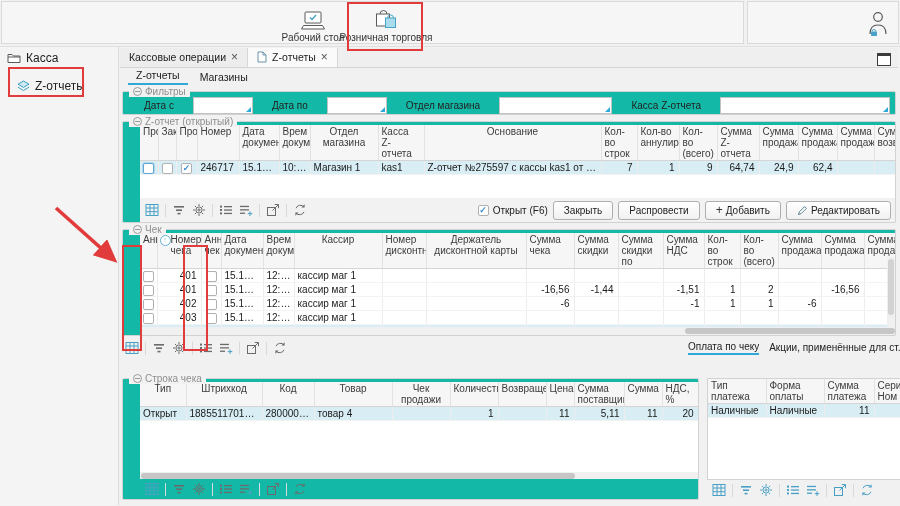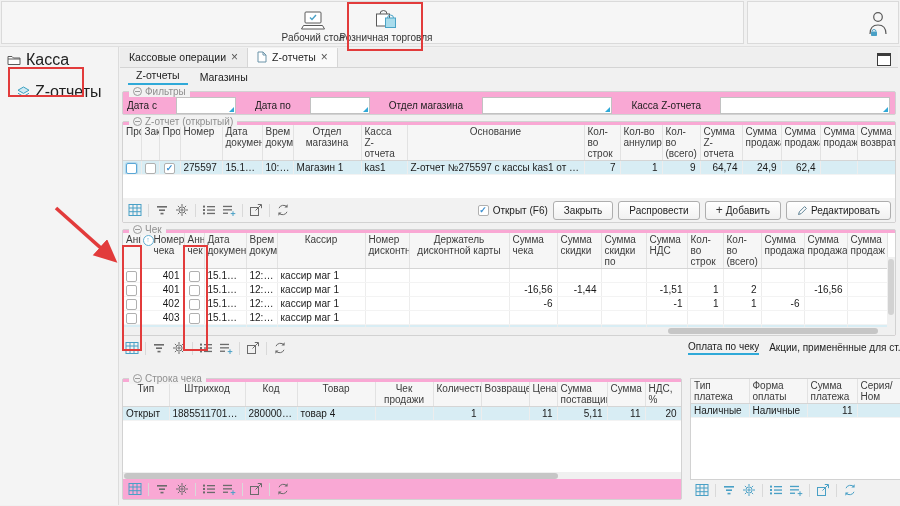--- a/index.html
+++ b/index.html
@@ -10,35 +10,35 @@
   .topbar{position:absolute;left:0;top:0;width:900px;height:46px;background:#f1f1f1;border-bottom:1px solid #e0e0e0;}
   .tp{position:absolute;top:1px;height:41px;background:#f6f6f6;border:1px solid #dadada;}
   .tp-left{left:1px;width:741px;}
   .tp-right{left:747px;width:150px;}
   .topbtn{position:absolute;top:2px;height:39px;display:flex;flex-direction:column;align-items:center;
           justify-content:flex-end;gap:1px;font-size:10px;color:#333;cursor:default;}
   .topbtn .lbl{white-space:nowrap;}
   .userbtn{position:absolute;right:9px;top:8px;}
   
   .sidebar{position:absolute;left:0;top:47px;width:118px;bottom:1px;background:#f4f4f4;border-right:1px solid #dcdcdc;}
-  .side-item{display:flex;align-items:center;gap:5px;font-size:16px;color:#222;padding:4px 0 4px 7px;}
+  .side-item{display:flex;align-items:center;gap:5px;font-size:12px;color:#222;padding:4px 0 4px 7px;}
   .side-item.child{padding-left:17px;margin-top:6px;}
   
   .main{position:absolute;left:120px;top:48px;right:2px;bottom:2px;display:flex;flex-direction:column;}
   .tabbar{height:22px;display:flex;align-items:stretch;background:#efefef;border-bottom:1px solid #d4d4d4;position:relative;}
   .tab{display:flex;align-items:center;gap:5px;padding:0 9px;font-size:10.5px;background:#ededed;
        border-right:1px solid #d6d6d6;color:#222;}
   .tab.active{background:#fafafa;}
   .tab .x{font-size:12px;color:#555;line-height:10px;}
   .winicon{position:absolute;right:7px;top:5px;width:12px;height:9px;border:1px solid #3c3c3c;border-top:3px solid #3c3c3c;background:#fff;}
   .subtabs{height:18px;display:flex;align-items:flex-end;gap:4px;padding-left:8px;background:#f1f1f1;}
   .subtab{padding:1px 8px 2px;font-size:10.5px;color:#222;}
   .subtab.active{border-bottom:2px solid #2fa9d8;}
   
-  .group{position:relative;border:1px solid #d2d2d2;border-radius:2px;background:#f9a8d4;margin:0 2px;}
+  .group{position:relative;border:1px solid #d2d2d2;border-radius:2px;background:#14b8a6;margin:0 2px;padding-left:17px;}
   .glabel{position:absolute;top:-6px;left:6px;background:#f2f2f2;padding:0 4px;color:#8f8f8f;font-size:10px;
           display:flex;align-items:center;gap:3px;z-index:2;}
   .coll{width:9px;height:9px;border:1px solid #9a9a9a;border-radius:50%;box-sizing:border-box;
         background:linear-gradient(#9a9a9a,#9a9a9a) center/5px 1px no-repeat;}
   .g-filters{margin-top:6px;height:24px;}
   .frow{display:flex;align-items:center;gap:19px;padding:5px 5px 0 4px;}
   .flabel{white-space:nowrap;color:#222;}
   .finput{position:relative;height:15px;background:#fff;border:1px solid #c2c2c2;}
   .finput::after{content:"";position:absolute;right:1px;bottom:1px;border-left:5px solid transparent;border-bottom:5px solid #2fa9d8;}
   .w58{width:58px;} .grow{flex:1;} .w168{width:168px;}
@@ -344,21 +344,21 @@
                   <span class="thl">Сумма
 возврата</span>
                 </th>
               </tr>
             </thead>
             <tbody>
               <tr class="sel">
                 <td class="tc"><span class="cb focus"></span></td>
                 <td class="tc"><span class="cb"></span></td>
                 <td class="tc"><span class="cb checked">✓</span></td>
-                <td>275597</td>
+                <td>246717</td>
                 <td>15.10.24</td>
                 <td>10:16</td>
                 <td>Магазин 1</td>
                 <td>kas1</td>
                 <td>Z-отчет №275597 с кассы kas1 от 2024-10...</td>
                 <td class="num">7</td>
                 <td class="num">1</td>
                 <td class="num">9</td>
                 <td class="num">64,74</td>
                 <td class="num">24,9</td>

